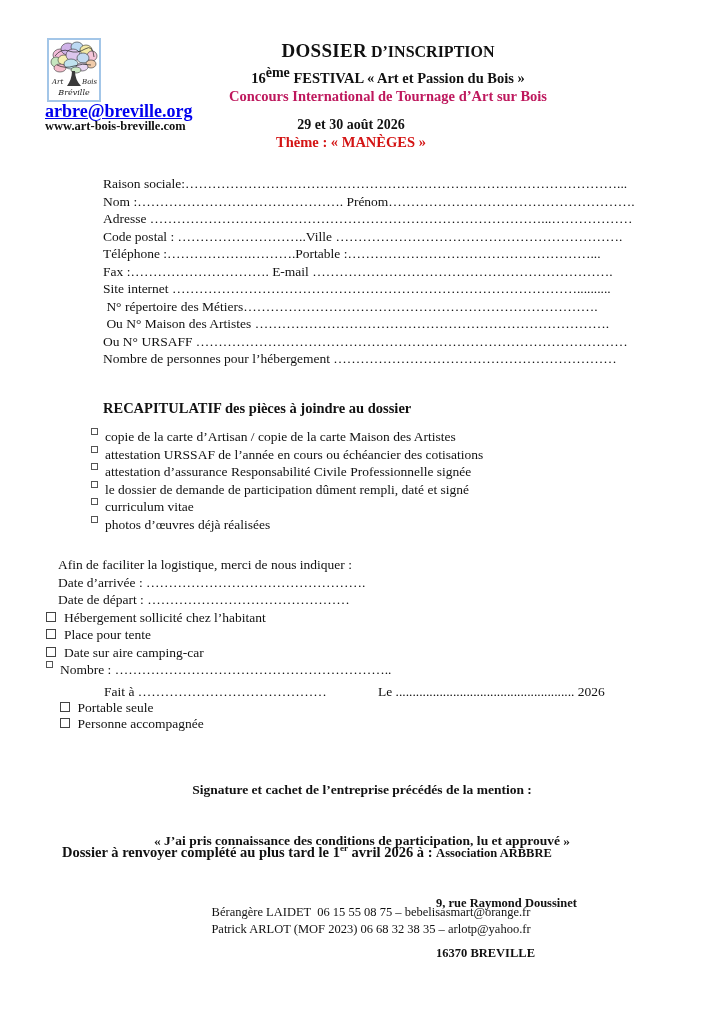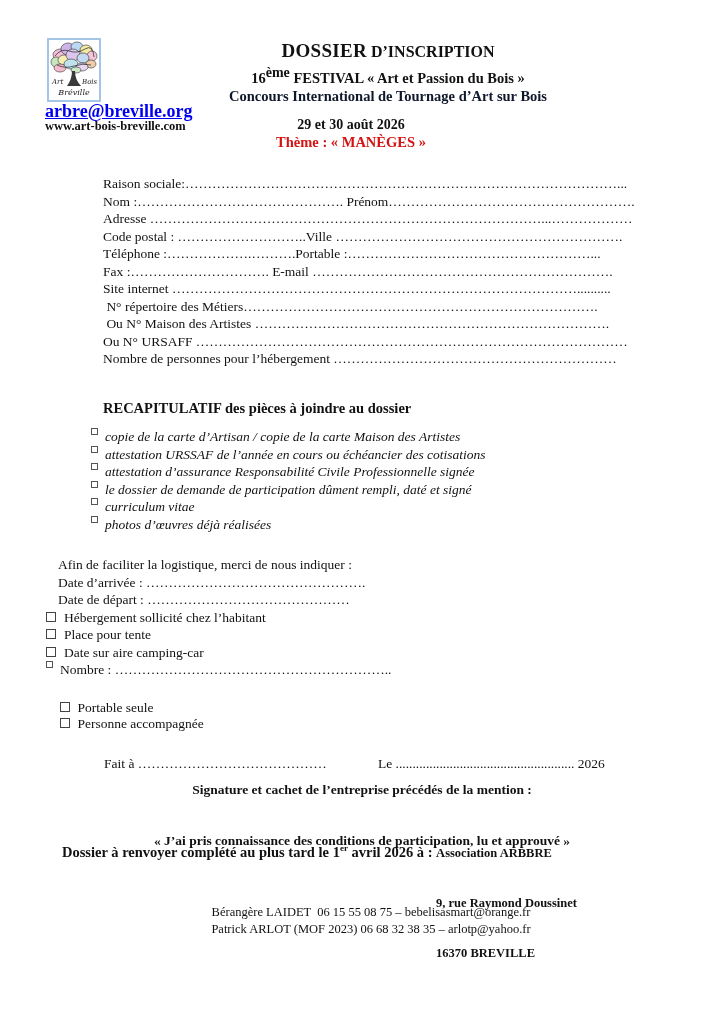--- a/index.html
+++ b/index.html
@@ -20,48 +20,48 @@
   }
   .website-text{
     position:absolute;left:45px;top:119px;
     font-size:12.5px;font-weight:bold;color:#111;white-space:pre;
   }
   .titles{position:absolute;left:0;top:40px;width:724px;text-align:center;padding-left:52px;box-sizing:border-box;}
   .title-main{font-size:19px;font-weight:bold;letter-spacing:.3px;}
   .title-rest{font-size:16px;font-weight:bold;}
   .festival-line{margin-top:3px;font-size:14.5px;font-weight:bold;}
   .festival-line sup{font-size:14px;}
-  .concours-line{margin-top:1px;font-size:14.5px;font-weight:bold;color:#0f172a;}
+  .concours-line{margin-top:1px;font-size:14.5px;font-weight:bold;color:#be185d;}
   .dates-block{position:absolute;left:0;top:116px;width:724px;text-align:center;padding-right:22px;box-sizing:border-box;}
   .event-dates{font-size:14px;font-weight:bold;line-height:17px;}
   .event-theme{font-size:14.5px;font-weight:bold;color:#d41414;line-height:18px;}
   
   .form-block{position:absolute;left:0;top:175px;width:628px;}
   .form-line{
     margin-left:103px;width:545px;
     font-size:13.5px;line-height:17.5px;
     white-space:pre;overflow:hidden;
   }
   
   .recap-title{position:absolute;left:103px;top:400px;font-size:14.5px;font-weight:bold;white-space:pre;}
-  .recap-list{position:absolute;left:0;top:428px;width:724px;font-style:italic;}
+  .recap-list{position:absolute;left:0;top:428px;width:724px;}
   .recap-item{margin-left:91px;font-size:13.5px;line-height:17.5px;white-space:pre;}
   
   .cb{display:inline-block;width:8px;height:8px;border:1px solid #444;margin-right:8px;vertical-align:0;}
   .cb-sup{display:inline-block;width:5px;height:5px;border:1px solid #555;margin-right:7px;vertical-align:6px;}
   
   .logistics-block{position:absolute;left:0;top:556px;width:724px;font-size:13.5px;}
   .log-line{line-height:17.5px;white-space:pre;}
   .log-indent{margin-left:58px;}
   .log-cb{margin-left:46px;}
   
   .companions-row{position:absolute;left:46px;top:684px;font-size:13.5px;white-space:pre;}
   .companion-opt{margin-right:16px;}
   
-  .fait-row{position:absolute;left:0;top:756px;width:724px;height:20px;font-size:13.5px;}
+  .fait-row{position:absolute;left:0;top:684px;width:724px;height:20px;font-size:13.5px;}
   .fait-a{position:absolute;left:104px;white-space:pre;}
   .le-line{position:absolute;left:378px;white-space:pre;}
   
   .signature-block{position:absolute;left:0;top:747px;width:724px;text-align:center;
     font-size:13.5px;font-weight:bold;line-height:17px;white-space:pre;}
   
   .deadline-line{position:absolute;left:62px;top:843px;font-size:14.5px;font-weight:bold;white-space:pre;}
   .deadline-line sup{font-size:9px;}
   .association-name{font-size:12.5px;}
   .address-block{position:absolute;left:436px;top:862px;font-size:12.5px;font-weight:bold;line-height:16.5px;white-space:pre;}

